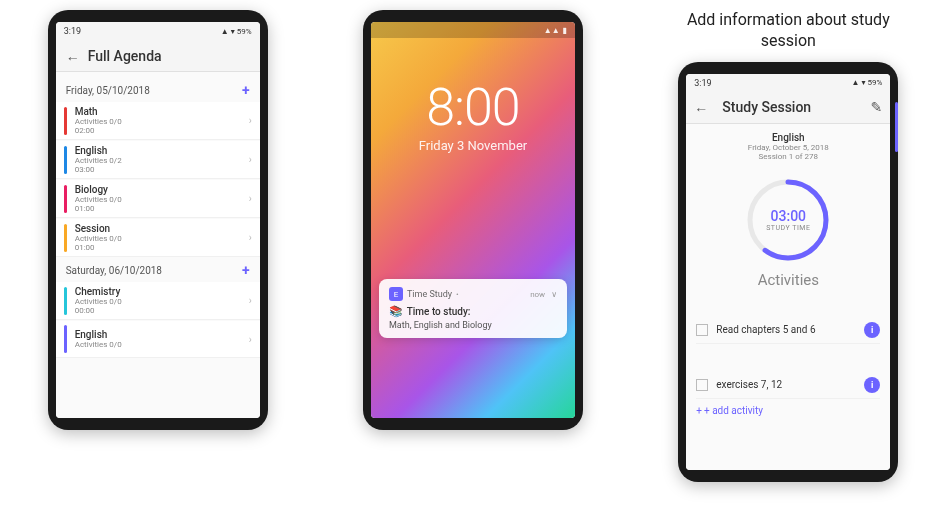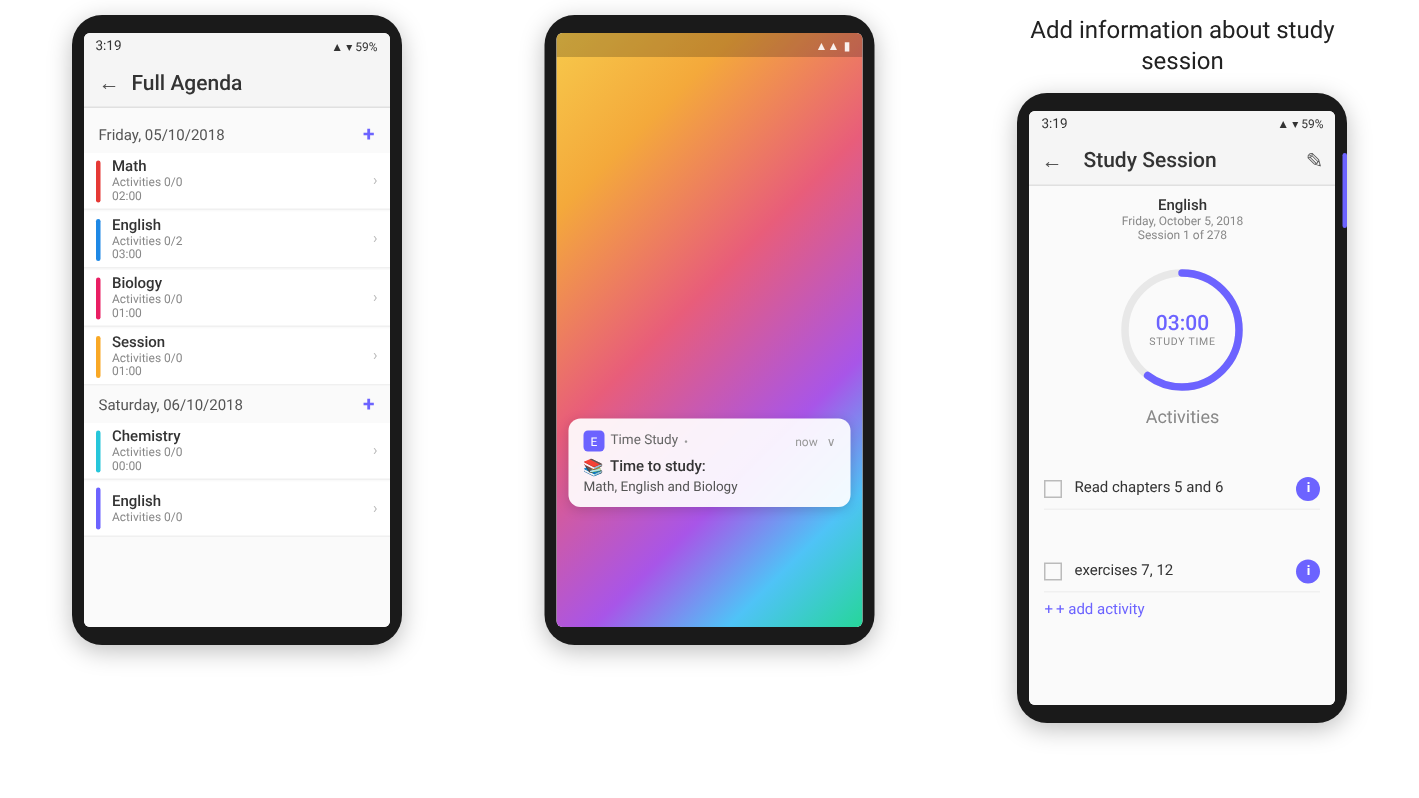--- a/index.html
+++ b/index.html
@@ -317,21 +317,21 @@
       color: #888;
       letter-spacing: 0.5px;
       text-transform: uppercase;
     }
 
     .activities-section {
       padding: 0 10px;
     }
 
     .activities-label {
-      font-size: 12px;
+      font-size: 15px;
       color: #888;
       text-align: center;
       margin-bottom: 6px;
     }
 
     .activity-item {
       display: flex;
       align-items: center;
       padding: 5px 0;
       border-bottom: 1px solid #f0f0f0;
@@ -515,20 +515,24 @@
 
 <div class="panel">
   <div class="phone-frame">
     <div class="phone-screen" style="border-radius:4px;overflow:hidden;">
       <div class="lock-screen">
 
         <div class="mid-status">
           <span class="mid-status-icon">▲▲</span>
           <span class="mid-status-icon">▮</span>
         </div>
+        <div style="margin-top:20px; text-align:center;">
+          <div class="lock-time">8:00</div>
+          <div class="lock-date">Friday 3 November</div>
+        </div>
 
         <div class="notification-card">
           <div class="notif-header">
             <div class="notif-app-icon">E</div>
             <span class="notif-app-name">Time Study</span>
             <span style="font-size:8px;color:#999;">•</span>
             <span class="notif-time">now</span>
             <span style="font-size:8px;color:#999;margin-left:2px;">∨</span>
           </div>
           <div class="notif-title">

